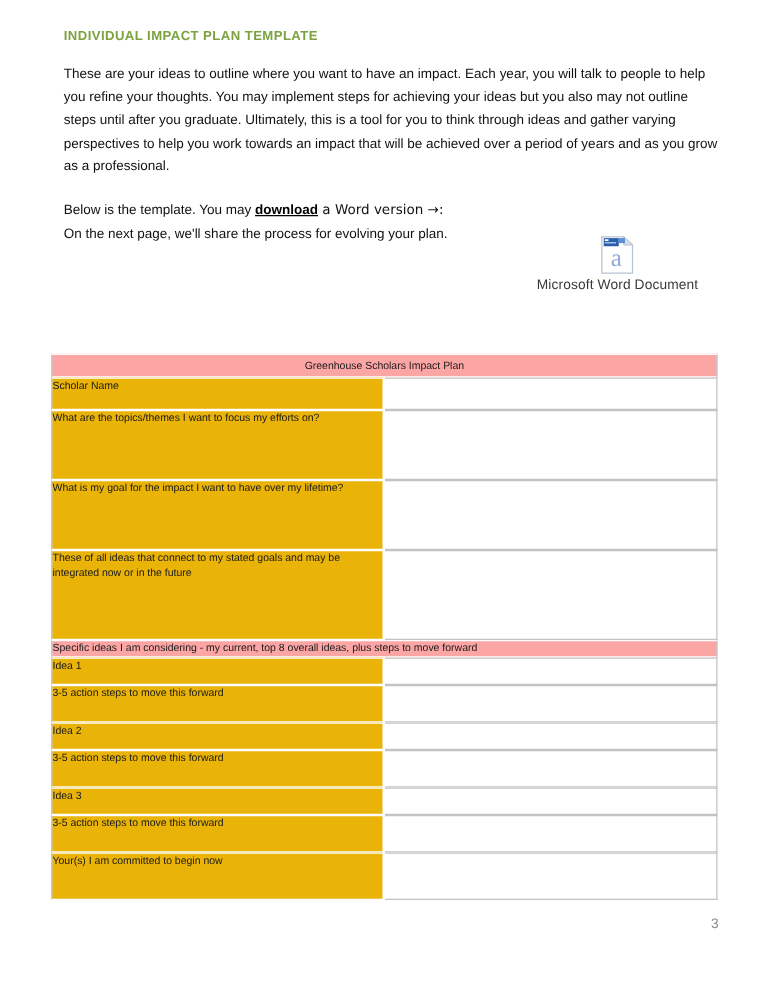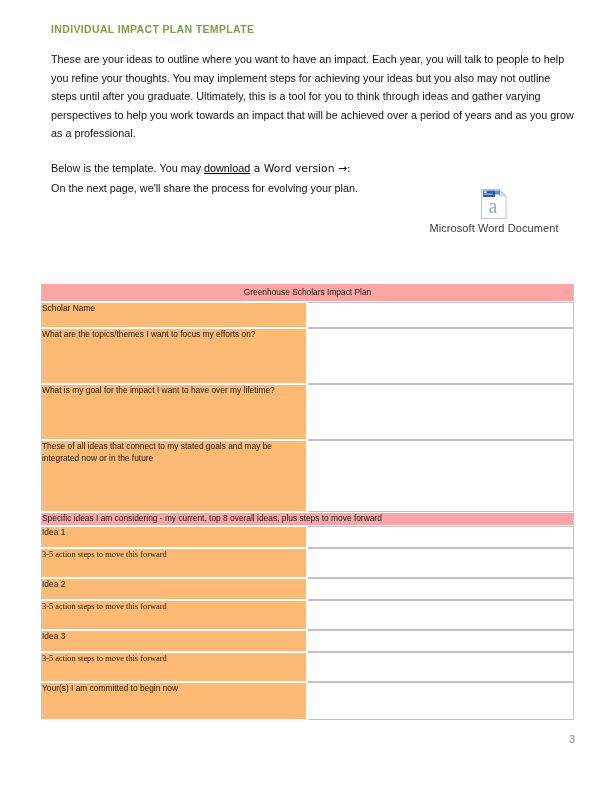--- a/index.html
+++ b/index.html
@@ -46,21 +46,21 @@
     line-height: 18.6px;
     color: #111111;
     margin: 0 0 16px 0;
     text-align: left;
   }
   .para.tight { margin-bottom: 0; }
   .para-block {
     position: relative;
   }
   .dl-link {
-    font-weight: normal;
+    font-weight: bold;
     text-decoration: underline;
     color: #000000;
   }
   .arrow { font-family: "DejaVu Sans", sans-serif; }
 
   
   .doc-object {
     position: absolute;
     left: 429px;
     top: 188px;
@@ -104,41 +104,41 @@
     border: 1px solid #ffffff;
     border-left-color: #c9c9c9;
     border-right-color: #c9c9c9;
   }
   .band.center {
     text-align: center;
     padding-top: 3px;
     padding-bottom: 3px;
   }
   .label-cell {
-    background: #fdba74;
+    background: #eab308;
     color: #1a1a1a;
     font-size: 8.4px;
     line-height: 11.6px;
     padding: 4px 6px 5px 7px;
     border-left: 1px solid #c9c9c9;
     border-top: 1px solid #ffffff;
     border-bottom: 1px solid #ffffff;
     border-right: 2px solid #ffffff;
     width: 114px;
   }
   .entry-cell {
     background: #ffffff;
     border: 1px solid #c3c3c3;
     border-left: none;
   }
   .row-h-26 { height: 26px; }
   .row-h-56 { height: 56px; }
   .row-h-72 { height: 72px; }
   .row-h-22 { height: 22px; }
-  .row-h-30 { height: 30px; font-family: Liberation Serif, serif; }
+  .row-h-30 { height: 30px; }
   .row-h-38 { height: 38px; }
 
   
   .page-number {
     position: absolute;
     right: 37px;
     top: 733px;
     font-size: 11px;
     color: #8a8a8a;
   }

